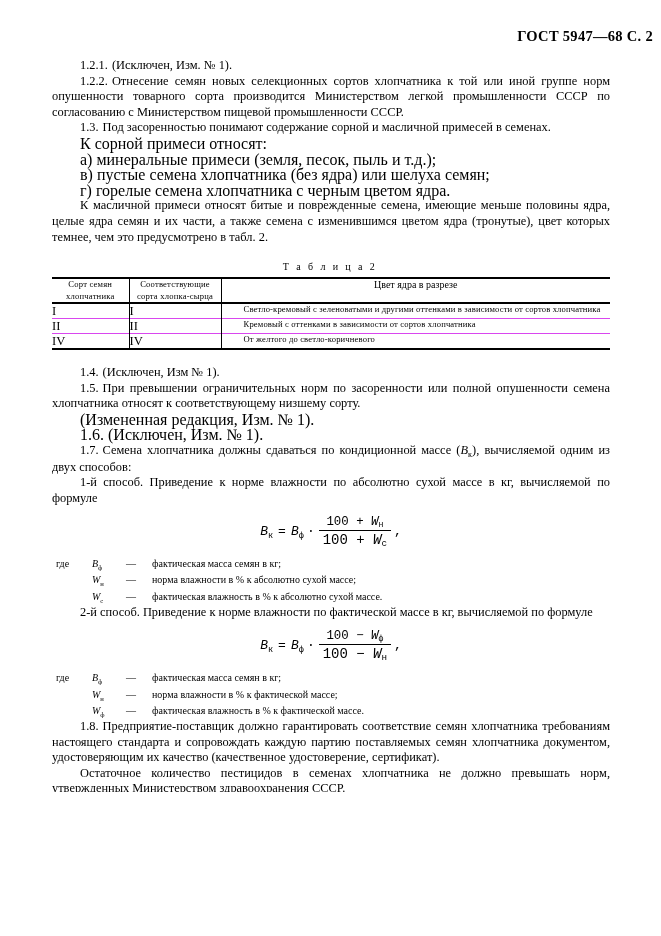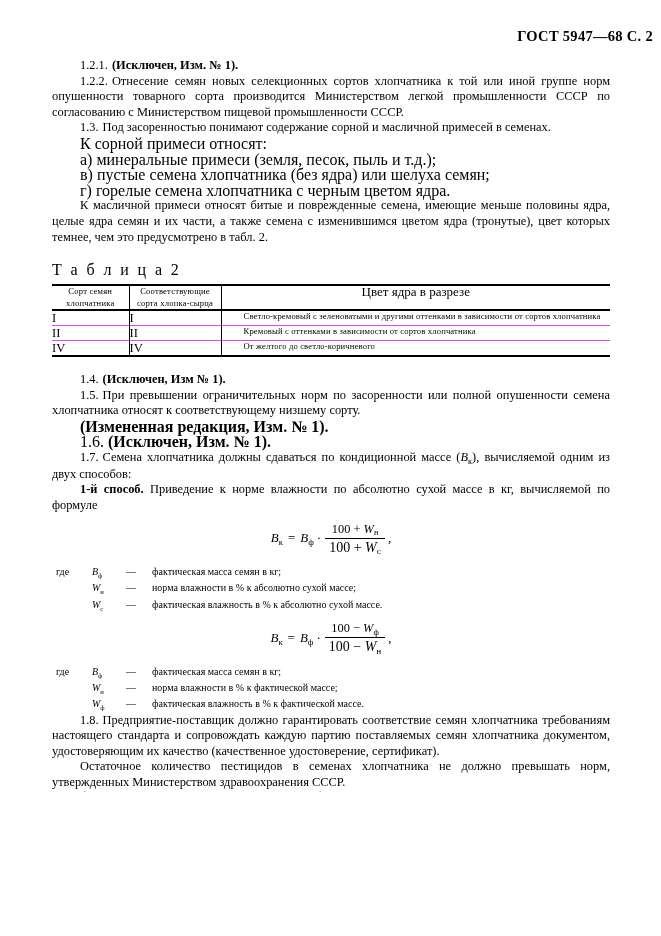--- a/index.html
+++ b/index.html
@@ -47,26 +47,26 @@
     text-indent: 28px;
   }
   .listline {
     font-size: 16px;
     line-height: 15.6px;
     text-indent: 28px;
     text-align: left;
     margin: 0;
     white-space: nowrap;
   }
-  b, .bold { font-weight: bold; }
+  b, .bold { font-weight: normal; }
   .num { margin-right: 4px; }
   
   .table-caption {
-    font-size: 16px;
-    text-align: left;
+    font-size: 10px;
+    text-align: center;
     letter-spacing: 2.4px;
     margin: 0;
     padding-right: 2px;
   }
   
   .gost-table {
     width: 100%;
     border-collapse: collapse;
     table-layout: fixed;
     margin: 0;
@@ -83,21 +83,21 @@
   .th-cell {
     text-align: center;
     font-size: 8.6px;
     line-height: 11.4px;
     padding: 7px 5px 8px 5px;
     border-right: 1px solid #000;
     letter-spacing: 0.2px;
   }
   .th-wide {
     text-align: center;
-    font-size: 13px;
+    font-size: 10px;
     line-height: 11.4px;
     padding: 19px 5px 8px 5px;
     border-right: none;
   }
   
   .td-roman {
     font-size: 12.6px;
     line-height: 14px;
     padding: 7px 5px 8px 7px;
     border-right: 1px solid #000;
@@ -119,21 +119,21 @@
   .bottom-rule { border-top: 2.2px solid #000; height: 0; font-size: 0; }
   
   .formula-block {
     text-align: center;
     font-size: 13px;
     margin: 0;
     padding: 9px 0 8px 0;
   }
   .fx {
     display: inline-block;
-    font-family: Liberation Serif, serif;
+    font-family: Liberation Mono, monospace;
     font-style: italic;
     white-space: nowrap;
     vertical-align: middle;
   }
   .fx .eq { font-style: normal; padding: 0 5px; }
   .fx .dot { font-style: normal; padding: 0 3px; }
   .frac {
     display: inline-block;
     vertical-align: middle;
     text-align: center;
@@ -307,20 +307,24 @@
         </tr>
         <tr>
           <td class="w-lead"></td>
           <td class="w-sym"><span>W</span><sub>с</sub></td>
           <td class="w-dash">—</td>
           <td>фактическая влажность в % к абсолютно сухой массе.</td>
         </tr>
       </tbody>
     </table>
 
+    <p class="para indent">
+      <b>2-й способ.</b>
+      <span>Приведение к норме влажности по фактической массе в кг, вычисляемой по формуле</span>
+    </p>
 
     <div class="formula-block">
       <span class="fx">
         <span><span>B</span><sub>к</sub></span><span class="eq">=</span><span><span>B</span><sub>ф</sub></span><span class="dot">·</span><span class="frac"><span class="nume"><span>100 −</span> <span class="vi"><span>W</span><sub>ф</sub></span></span><span class="deno"><span>100 −</span> <span class="vi"><span>W</span><sub>н</sub></span></span></span><span class="comma">,</span>
       </span>
     </div>
 
     <table class="where-table">
       <tbody>
         <tr>

